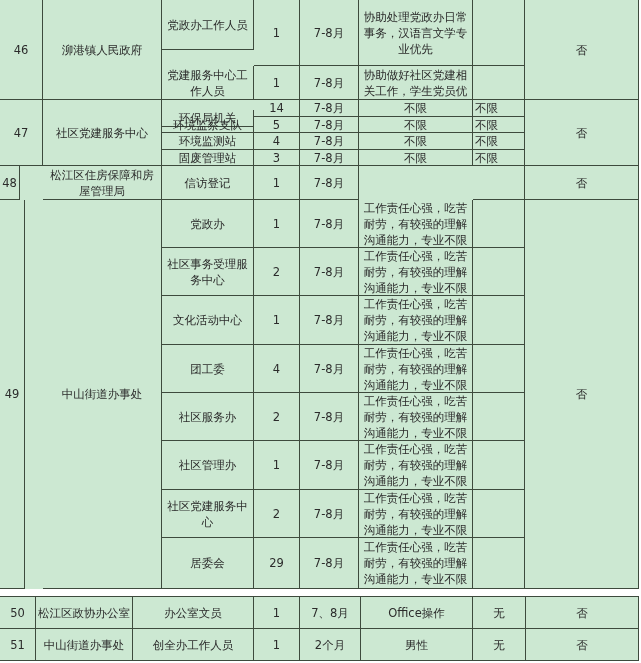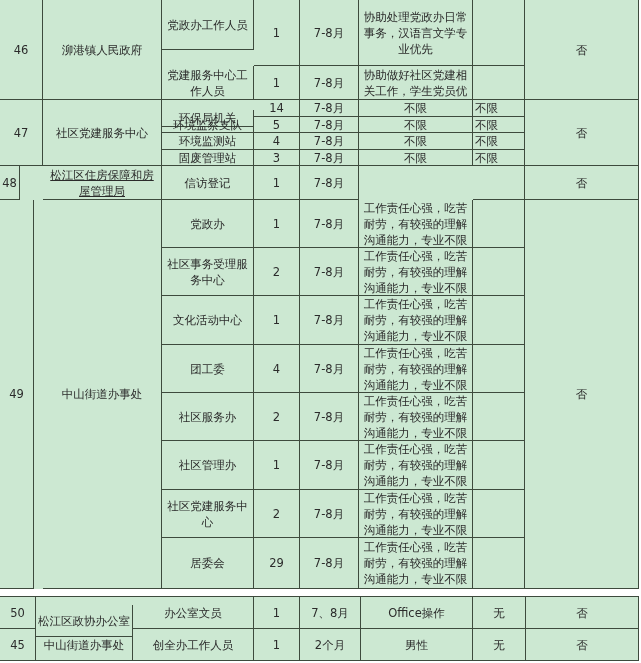--- a/index.html
+++ b/index.html
@@ -47,27 +47,27 @@
     <div class="cell" style="left: 300px; top: 133px; width: 59px; height: 17px;">7-8月</div>
     <div class="cell desc" style="left: 359px; top: 133px; width: 114px; height: 17px;">不限</div>
     <div class="cell left" style="left: 473px; top: 133px; width: 52px; height: 17px;">不限</div>
     <div class="cell" style="left: 162px; top: 150px; width: 92px; height: 16px;">固废管理站</div>
     <div class="cell" style="left: 254px; top: 150px; width: 46px; height: 16px;">3</div>
     <div class="cell" style="left: 300px; top: 150px; width: 59px; height: 16px;">7-8月</div>
     <div class="cell desc" style="left: 359px; top: 150px; width: 114px; height: 16px;">不限</div>
     <div class="cell left" style="left: 473px; top: 150px; width: 52px; height: 16px;">不限</div>
     <div class="cell noright" style="left: 525px; top: 100px; width: 113px; height: 66px;">否</div>
     <div class="cell" style="left: 0px; top: 166px; width: 20px; height: 34px;">48</div>
-    <div class="cell" style="left: 43px; top: 166px; width: 119px; height: 34px; text-decoration: underline;">松江区住房保障和房屋管理局</div>
+    <div class="cell" style="left: 43px; top: 166px; width: 119px; height: 34px;">松江区住房保障和房屋管理局</div>
     <div class="cell" style="left: 162px; top: 166px; width: 92px; height: 34px;">信访登记</div>
     <div class="cell" style="left: 254px; top: 166px; width: 46px; height: 34px;">1</div>
     <div class="cell" style="left: 300px; top: 166px; width: 59px; height: 34px;">7-8月</div>
     <div class="cell left" style="left: 473px; top: 166px; width: 52px; height: 34px;"></div>
     <div class="cell noright" style="left: 525px; top: 166px; width: 113px; height: 34px;">否</div>
-    <div class="cell" style="left: 0px; top: 200px; width: 34px; height: 389px;">49</div>
+    <div class="cell" style="left: 0px; top: 200px; width: 25px; height: 389px;">49</div>
     <div class="cell" style="left: 43px; top: 200px; width: 119px; height: 389px;">中山街道办事处</div>
     <div class="cell" style="left: 162px; top: 200px; width: 92px; height: 48px;">党政办</div>
     <div class="cell" style="left: 254px; top: 200px; width: 46px; height: 48px;">1</div>
     <div class="cell" style="left: 300px; top: 200px; width: 59px; height: 48px;">7-8月</div>
     <div class="cell desc" style="left: 359px; top: 200px; width: 114px; height: 48px;">工作责任心强，吃苦耐劳，有较强的理解沟通能力，专业不限</div>
     <div class="cell left" style="left: 473px; top: 200px; width: 52px; height: 48px;"></div>
     <div class="cell" style="left: 162px; top: 248px; width: 92px; height: 48px;">社区事务受理服务中心</div>
     <div class="cell" style="left: 254px; top: 248px; width: 46px; height: 48px;">2</div>
     <div class="cell" style="left: 300px; top: 248px; width: 59px; height: 48px;">7-8月</div>
     <div class="cell desc" style="left: 359px; top: 248px; width: 114px; height: 48px;">工作责任心强，吃苦耐劳，有较强的理解沟通能力，专业不限</div>
@@ -99,28 +99,28 @@
     <div class="cell left" style="left: 473px; top: 490px; width: 52px; height: 48px;"></div>
     <div class="cell" style="left: 162px; top: 538px; width: 92px; height: 51px;">居委会</div>
     <div class="cell" style="left: 254px; top: 538px; width: 46px; height: 51px;">29</div>
     <div class="cell" style="left: 300px; top: 538px; width: 59px; height: 51px;">7-8月</div>
     <div class="cell desc" style="left: 359px; top: 538px; width: 114px; height: 51px;">工作责任心强，吃苦耐劳，有较强的理解沟通能力，专业不限</div>
     <div class="cell left" style="left: 473px; top: 538px; width: 52px; height: 51px;"></div>
     <div class="cell noright" style="left: 525px; top: 200px; width: 113px; height: 389px;">否</div>
   </div>
 <div id="bottom" class="sec" style="top:596px; width:638px; height:64px; border-top:1px solid #3d4a3d; border-right:1px solid #3d4a3d;">
     <div class="cell" style="left: 0px; top: 0px; width: 36px; height: 32px;">50</div>
-    <div class="cell" style="left: 36px; top: 8px; width: 97px; height: 32px;">松江区政协办公室</div>
+    <div class="cell" style="left: 36px; top: 0px; width: 97px; height: 32px;">松江区政协办公室</div>
     <div class="cell" style="left: 133px; top: 0px; width: 121px; height: 32px;">办公室文员</div>
     <div class="cell" style="left: 254px; top: 0px; width: 46px; height: 32px;">1</div>
     <div class="cell" style="left: 300px; top: 0px; width: 61px; height: 32px;">7、8月</div>
     <div class="cell" style="left: 361px; top: 0px; width: 112px; height: 32px;">Office操作</div>
     <div class="cell" style="left: 473px; top: 0px; width: 53px; height: 32px;">无</div>
     <div class="cell noright" style="left: 526px; top: 0px; width: 112px; height: 32px;">否</div>
-    <div class="cell" style="left: 0px; top: 32px; width: 36px; height: 32px;">45</div>
+    <div class="cell" style="left: 0px; top: 32px; width: 36px; height: 32px;">51</div>
     <div class="cell" style="left: 36px; top: 32px; width: 97px; height: 32px;">中山街道办事处</div>
     <div class="cell" style="left: 133px; top: 32px; width: 121px; height: 32px;">创全办工作人员</div>
     <div class="cell" style="left: 254px; top: 32px; width: 46px; height: 32px;">1</div>
     <div class="cell" style="left: 300px; top: 32px; width: 61px; height: 32px;">2个月</div>
     <div class="cell" style="left: 361px; top: 32px; width: 112px; height: 32px;">男性</div>
     <div class="cell" style="left: 473px; top: 32px; width: 53px; height: 32px;">无</div>
     <div class="cell noright" style="left: 526px; top: 32px; width: 112px; height: 32px;">否</div>
   </div>
 
 </body></html>

